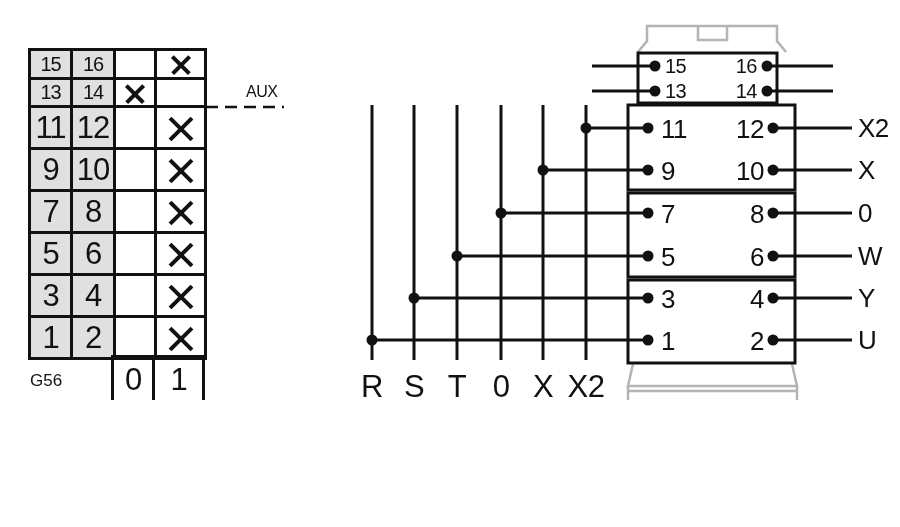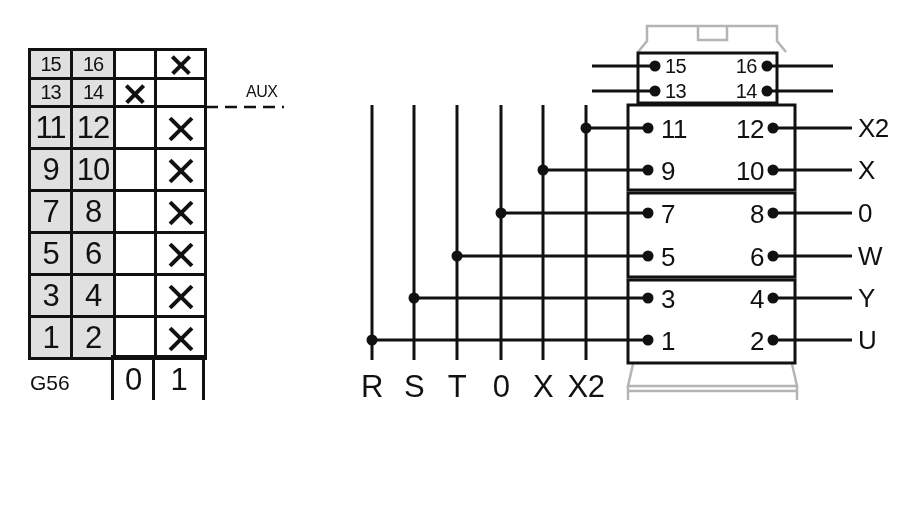--- a/index.html
+++ b/index.html
@@ -11,21 +11,21 @@
                   font-family:"Liberation Sans",sans-serif;color:#111;letter-spacing:-1px;}
   table.ctable td.num{background:#e0e0e0;}
   tr.auxrow{height:28px;}
   tr.auxrow td{font-size:20px;}
   tr.mainrow{height:42px;}
   tr.mainrow td{font-size:31px;}
   
   table.ftable{position:absolute;left:111px;top:355px;border-collapse:collapse;table-layout:fixed;}
   table.ftable td{border:3px solid #111;padding:0;text-align:center;vertical-align:middle;
                   font-size:31px;letter-spacing:-1px;height:43px;}
-  .g56{position:absolute;left:30px;top:371px;font-size:21px;letter-spacing:0;}
+  .g56{position:absolute;left:30px;top:371px;font-size:17px;letter-spacing:0;}
   
   .xmark{position:relative;display:inline-block;width:27px;height:25px;vertical-align:middle;}
   .xmark i{position:absolute;left:50%;top:50%;width:31px;height:4px;background:#111;display:block;}
   .xmark i:first-child{transform:translate(-50%,-50%) rotate(45deg);}
   .xmark i:last-child{transform:translate(-50%,-50%) rotate(-45deg);}
   .xmark.sm{width:20px;height:18px;}
   .xmark.sm i{width:24px;height:3.5px;}
   
   svg.diagram{position:absolute;left:0;top:0;}
   svg.diagram text{font-family:"Liberation Sans",sans-serif;fill:#111;letter-spacing:-0.5px;}

